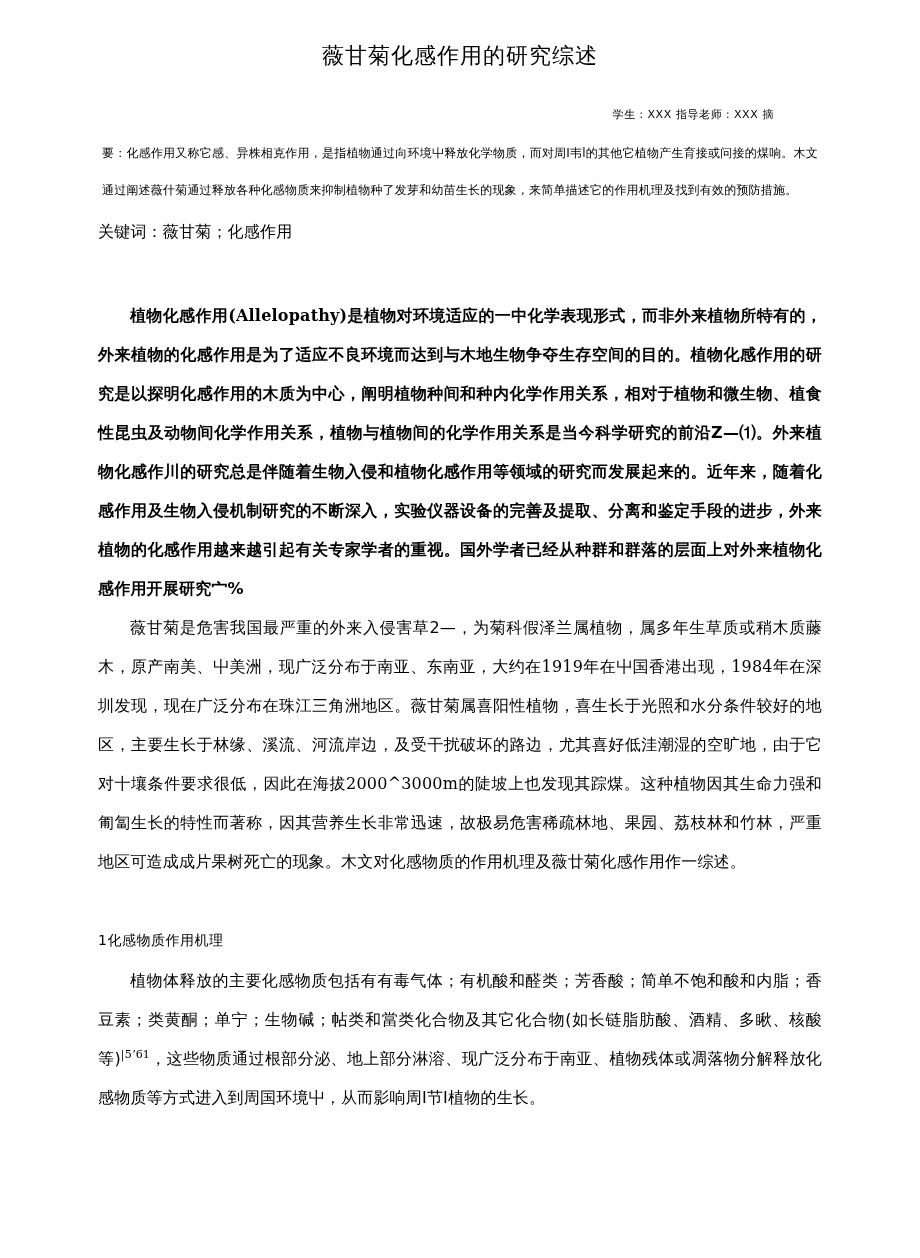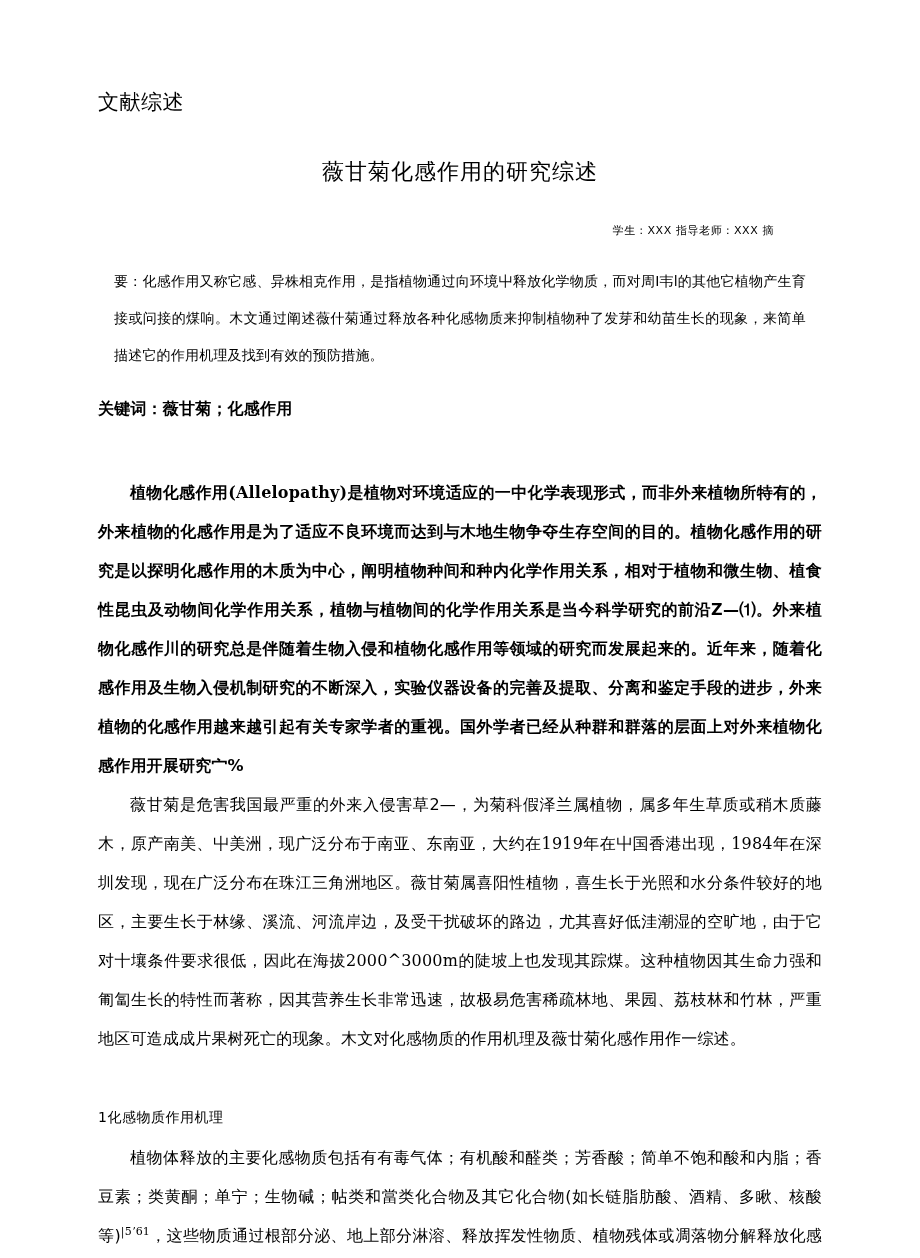--- a/index.html
+++ b/index.html
@@ -53,34 +53,33 @@
     font-size: 11px;
     line-height: 24px;
     text-align: right;
     padding-top: 16px;
     padding-right: 48px;
     letter-spacing: 0.6px;
   }
 
   
   .abstract {
-    font-size: 14px;
+    font-size: 12px;
     line-height: 37px;
     text-align: justify;
     text-justify: inter-ideograph;
-    margin: 16px;
+    margin: 4px;
     padding-top: 4px;
     letter-spacing: 0.2px;
   }
   .keywords {
     font-size: 16px;
     line-height: 37px;
     margin: 0;
     letter-spacing: 0.2px;
-    font-weight: bold;
   }
 
   
   .body-para {
     font-size: 16px;
     line-height: 39px;
     text-align: justify;
     text-justify: inter-ideograph;
     text-indent: 2em;
     margin: 0;
@@ -108,21 +107,20 @@
     padding-bottom: 6px;
     letter-spacing: 0.5px;
   }
 </style>
 </head>
 <body>
 
 <div class="page">
   <div class="content">
 
-    <div class="doc-label">文献综述</div>
 
     <div class="doc-title">薇甘菊化感作用的研究综述</div>
 
     <div class="byline">学生：XXX 指导老师：XXX 摘</div>
 
     <p class="abstract">要：化感作用又称它感、异株相克作用，是指植物通过向环境屮释放化学物质，而对周I韦l的其他它植物产生育接或问接的煤响。木文通过阐述薇什菊通过释放各种化感物质来抑制植物种了发芽和幼苗生长的现象，来简单描述它的作用机理及找到有效的预防措施。</p>
 
     <p class="keywords">
       <span>关键词：</span><span>薇甘菊；化感作用</span>
     </p>
@@ -131,17 +129,17 @@
       <span class="serif-run">植物化感作用(Allelopathy)</span><span>是植物对环境适应的一中化学表现形式，而非外来植物所特有的，外来植物的化感作用是为了适应不良环境而达到与木地生物争夺生存空间的目的。植物化感作用的研究是以探明化感作用的木质为中心，阐明植物种间和种内化学作用关系，相对于植物和微生物、植食性昆虫及动物间化学作用关系，植物与植物间的化学作用关系是当今科学研究的前沿Z—</span><span class="serif-run">⑴</span><span>。外来植物化感作川的研究总是伴随着生物入侵和植物化感作用等领域的研究而发展起来的。近年来，随着化感作用及生物入侵机制研究的不断深入，实验仪器设备的完善及提取、分离和鉴定手段的进步，外来植物的化感作用越来越引起有关专家学者的重视。国外学者已经从种群和群落的层面上对外来植物化感作用开展研究宀%</span>
     </p>
 
     <p class="body-para">
       <span>薇甘菊是危害我国最严重的外来入侵害草2—，为菊科假泽兰属植物，属多年生草质或稍木质藤木，原产南美、屮美洲，现广泛分布于南亚、东南亚，大约在</span><span class="serif-run">1919</span><span>年在屮国香港出现，</span><span class="serif-run">1984</span><span>年在深圳发现，现在广泛分布在珠江三角洲地区。薇甘菊属喜阳性植物，喜生长于光照和水分条件较好的地区，主要生长于林缘、溪流、河流岸边，及受干扰破坏的路边，尤其喜好低洼潮湿的空旷地，由于它对十壤条件要求很低，因此在海拔</span><span class="serif-run">2000^3000m</span><span>的陡坡上也发现其踪煤。这种植物因其生命力强和匍匐生长的特性而著称，因其营养生长非常迅速，故极易危害稀疏林地、果园、荔枝林和竹林，严重地区可造成成片果树死亡的现象。木文对化感物质的作用机理及薇廿菊化感作用作一综述。</span>
     </p>
 
     <h2 class="section-heading">1化感物质作用机理</h2>
 
     <p class="body-para">
-      <span>植物体释放的主要化感物质包括有有毒气体；有机酸和醛类；芳香酸；简单不饱和酸和内脂；香豆素；类黄酮；单宁；生物碱；帖类和當类化合物及其它化合物(如长链脂肪酸、酒精、多瞅、核酸等)</span><sup class="ref">|5ʼ61</sup><span>，这些物质通过根部分泌、地上部分淋溶、释放挥发性物质、植物残体或凋落物分解释放化感物质等方式进入到周国环境屮，从而影响周I节I植物的生长。</span>
+      <span>植物体释放的主要化感物质包括有有毒气体；有机酸和醛类；芳香酸；简单不饱和酸和内脂；香豆素；类黄酮；单宁；生物碱；帖类和當类化合物及其它化合物(如长链脂肪酸、酒精、多瞅、核酸等)</span><sup class="ref">|5ʼ61</sup><span>，这些物质通过根部分泌、地上部分淋溶、现广泛分布于南亚、植物残体或凋落物分解释放化感物质等方式进入到周国环境屮，从而影响周I节I植物的生长。</span>
     </p>
 
   </div>
 </div>
 
 </body></html>

